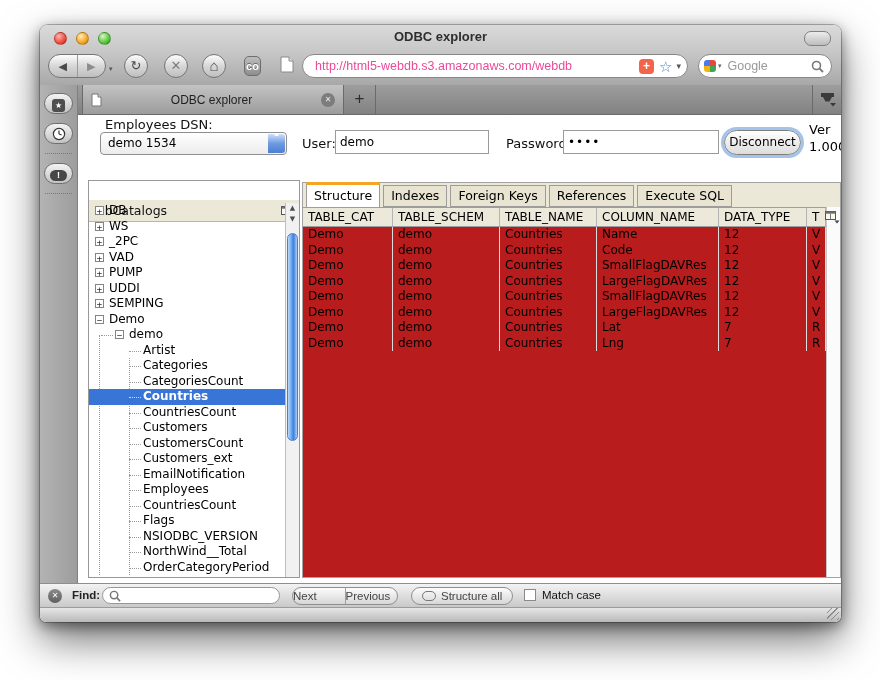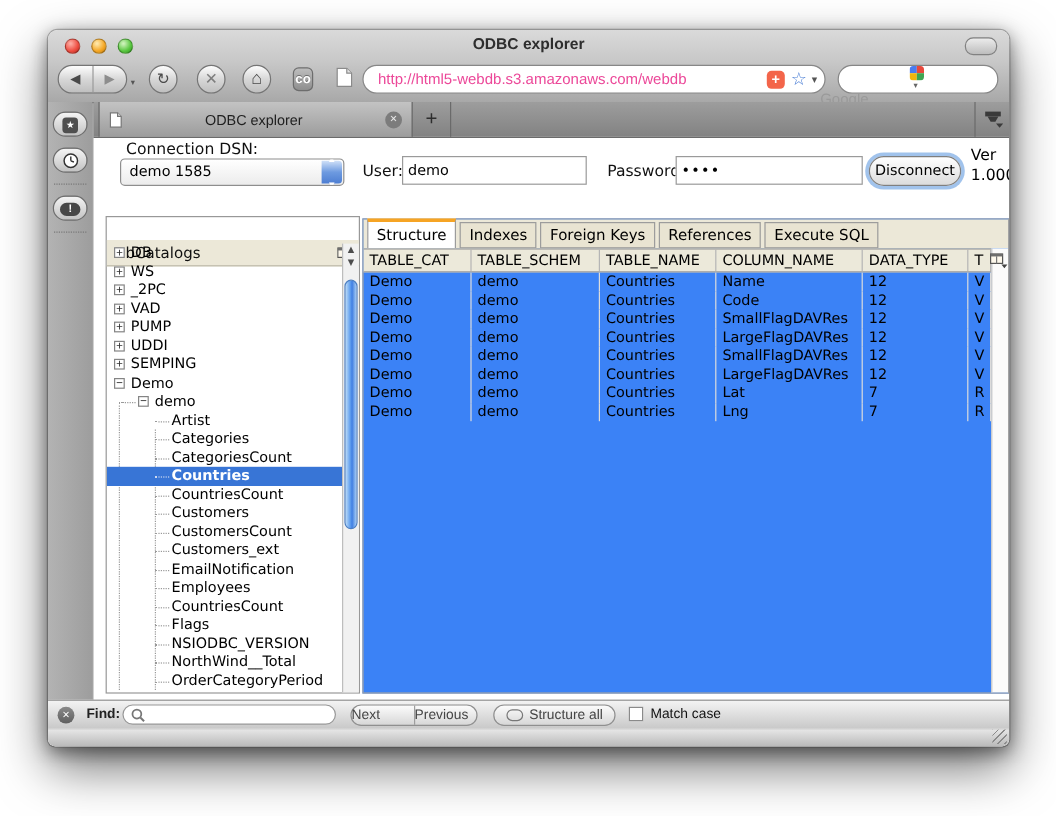--- a/index.html
+++ b/index.html
@@ -37,21 +37,21 @@
   #toolbar-doc{left:240px;top:31px;}
   #url-capsule{left:262px;top:29px;width:386px;height:24px;border-radius:12px;border:1px solid #878787;
     background:#fff;box-sizing:border-box;display:flex;align-items:center;padding:0 6px 0 10px;}
   #url-input{flex:1;border:none;outline:none;background:transparent;font-size:12.5px;color:#ec4899;
     font-family:"Liberation Sans",sans-serif;min-width:0;}
   #bm-add{width:15px;height:15px;border-radius:4px;background:#f3654a;color:#fff;font-weight:bold;
     font-size:12px;line-height:15px;text-align:center;margin-right:5px;flex:none;}
   #bm-star{color:#4f81d6;font-size:15px;line-height:15px;margin-right:4px;flex:none;}
   #url-menu{color:#555;font-size:9px;flex:none;}
   #search-capsule{left:658px;top:29px;width:134px;height:24px;border-radius:12px;border:1px solid #878787;
-    background:#fff;box-sizing:border-box;display:flex;align-items:center;padding:0 7px 0 5px;flex-direction:column;}
+    background:#fff;box-sizing:border-box;display:flex;align-items:center;padding:0 7px 0 5px;}
   #g-logo{width:12px;height:12px;display:grid;grid-template-columns:6px 6px;grid-template-rows:6px 6px;
     border-radius:3px;overflow:hidden;flex:none;}
   #g-logo i{display:block;} 
   #g-menu{font-size:7px;color:#666;margin:0 4px 0 2px;flex:none;}
   #search-input{flex:1;border:none;outline:none;background:transparent;font-size:12.5px;color:#222;
     font-family:"Liberation Sans",sans-serif;min-width:0;}
   #search-input::placeholder{color:#9a9a9a;}
   
   #tabbar{left:38px;top:60px;width:763px;height:30px;
     background:linear-gradient(#9d9d9d,#828282);border-bottom:1px solid #6a6a6a;box-sizing:border-box;}
@@ -117,21 +117,21 @@
   .trow.sel{background:#3875d6;color:#fff;font-weight:bold;}
   .trow.sel .stub{border-color:#cdd9f0;}
   .vguide{position:absolute;width:0;border-left:1px dotted #999;}
   #guide1{left:10px;top:132px;height:240px;} #guide2{left:40px;top:155px;height:217px;}
   #tree-scroll{position:absolute;right:0;top:22px;width:14px;bottom:0;background:#f1f1f1;
     border-left:1px solid #bdbdbd;box-sizing:border-box;}
   .sarrow{width:100%;text-align:center;font-size:7px;color:#4d4d4d;line-height:11px;}
   #tree-thumb{position:absolute;left:1px;top:30px;width:11px;height:208px;border-radius:6px;
     background:linear-gradient(90deg,#bcdcf8,#5c9bee 45%,#3f7ee2 60%,#a8cef5);border:1px solid #4d7fc2;box-sizing:border-box;}
   
-  #right-panel{left:224px;top:67px;width:539px;height:396px;border:1px solid #a3a3a3;box-sizing:border-box;background:#3b82f6;}
+  #right-panel{left:224px;top:67px;width:539px;height:396px;border:1px solid #a3a3a3;box-sizing:border-box;background:#b91c1c;}
   #tab-strip{left:0;top:0;right:0;height:24px;background:#ece8d8;display:flex;align-items:flex-end;padding-left:3px;box-sizing:border-box;}
   .ctab{font-size:12.5px;padding:2px 7px 3px;border:1px solid #9c9c9c;background:#e9e4d2;margin-right:3px;
     box-sizing:border-box;}
   .ctab.active{background:#fff;border-top:3px solid #f6a424;border-bottom:none;padding-top:3px;padding-bottom:4px;
     font-weight:normal;}
   #grid-header{left:0;top:24px;width:523px;height:20px;background:#ece9da;border-top:1px solid #9e9e9e;
     border-bottom:1px solid #9e9e9e;box-sizing:border-box;display:flex;}
   .hcell{font-size:12px;line-height:18px;padding-left:5px;box-sizing:border-box;border-right:1px solid #b5b5b5;
     white-space:nowrap;overflow:hidden;flex:none;}
   #grid-body{left:0;top:44px;width:523px;bottom:0;overflow:hidden;}
@@ -253,23 +253,23 @@
           <circle cx="7" cy="7" r="5.6" fill="#fff" stroke="#333" stroke-width="1.2"></circle>
           <line x1="7" y1="7" x2="7" y2="3.4" stroke="#333" stroke-width="1.2"></line>
           <line x1="7" y1="7" x2="9.6" y2="8" stroke="#333" stroke-width="1.2"></line>
         </svg></div>
     <div class="abs raildiv" id="raildiv1"></div>
     <div class="abs railbtn" id="rail-errors"><span class="oval">!</span></div>
     <div class="abs raildiv" id="raildiv2"></div>
   </div>
 
   <div class="abs" id="content">
-    <div class="abs flabel" id="dsn-label">Connection DSN:</div>
+    <div class="abs flabel" id="dsn-label">Employees DSN:</div>
     <div class="abs" id="dsn-select">
-      <span>demo 1585</span>
+      <span>demo 1534</span>
       <span id="dsn-stepper">
           <span>▲</span>
           <span>▼</span>
         </span>
     </div>
     <div class="abs flabel" id="user-label">User:</div>
     <input class="abs field" id="user-input" value="demo" style="">
     <div class="abs flabel" id="pwd-label">Password:</div>
     <input class="abs field" id="pwd-input" value="••••" style="">
     <div class="abs" id="disconnect-btn">Disconnect</div>

